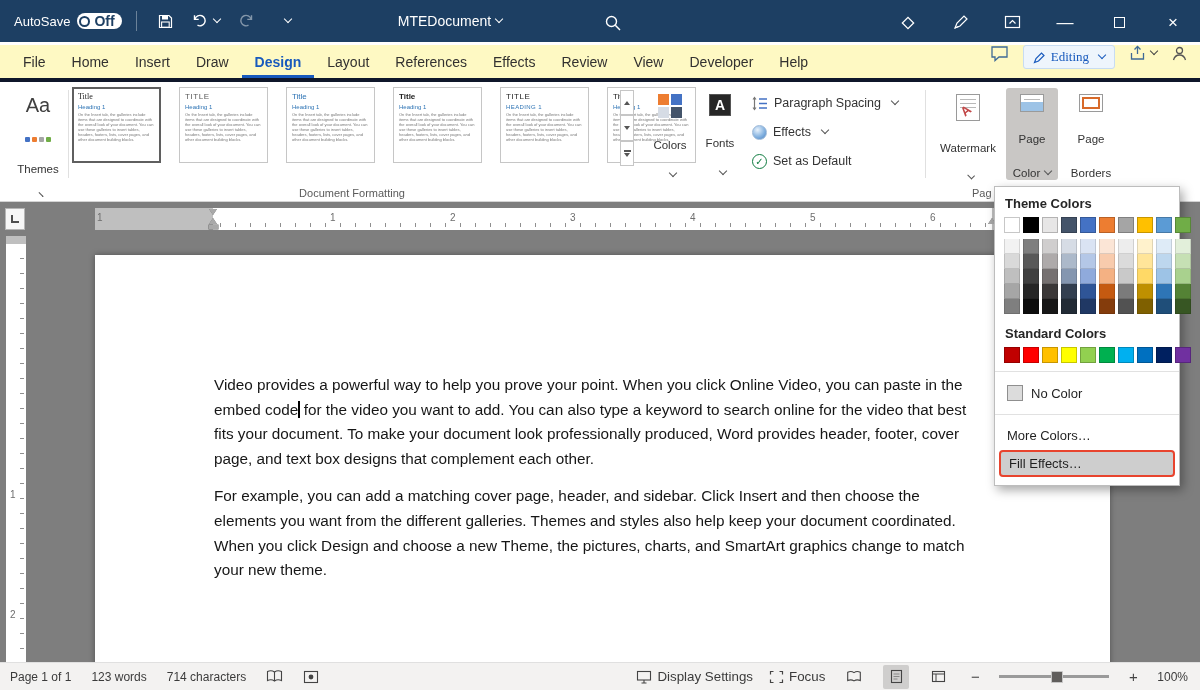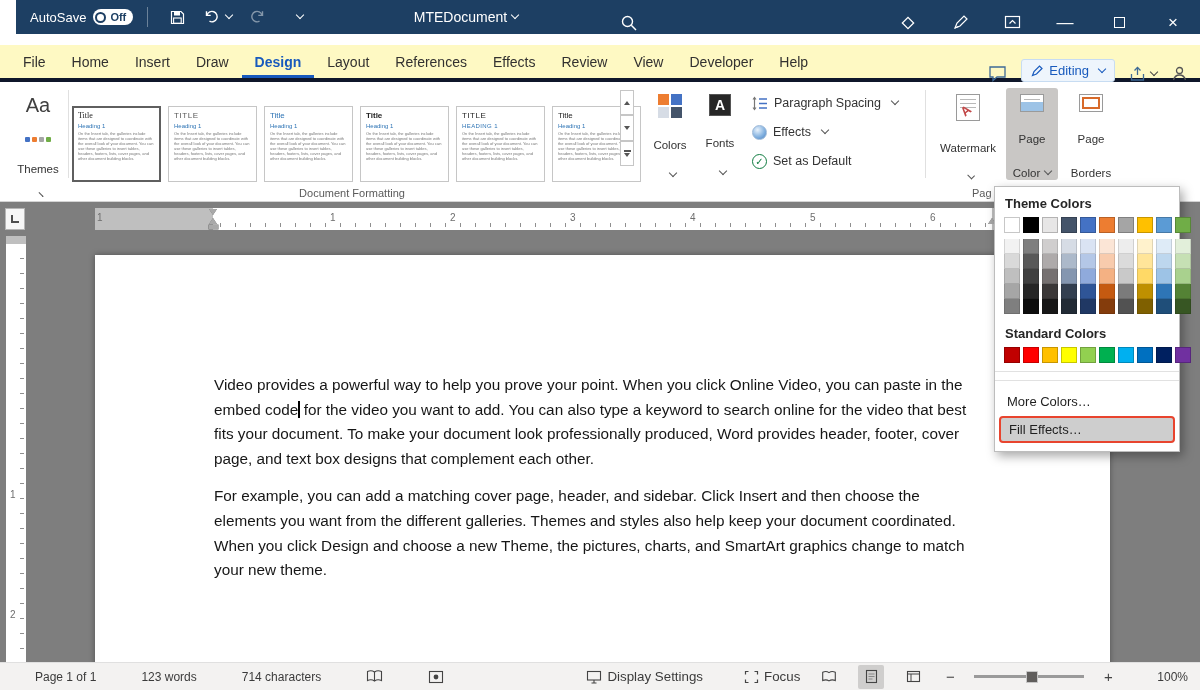--- a/index.html
+++ b/index.html
@@ -4,55 +4,55 @@
 <style>
   :root{
     --titlebar:#1d3f63; --accent:#185abd; --highlight:#e8442e;
   }
   *{box-sizing:border-box; margin:0; padding:0;}
   html,body{width:1200px;height:690px;overflow:hidden;}
   body{font-family:"Liberation Sans",sans-serif; position:relative; background:#fff; color:#262626;}
   button{font-family:inherit; background:none; border:none; cursor:pointer; color:inherit;}
 
   
-  .titlebar{position:absolute;top:0;left:0;right:0;height:34px;background:var(--titlebar);color:#fff;display:flex;align-items:center;margin-left:16px;}
+  .titlebar{position:absolute;top:0;left:0;right:0;height:42px;background:var(--titlebar);color:#fff;display:flex;align-items:center;}
   .tb-left{display:flex;align-items:center;gap:10px;padding-left:14px;}
   .autosave{display:flex;align-items:center;gap:7px;font-size:13px;}
   .as-pill{display:inline-flex;align-items:center;background:#fff;border-radius:9px;height:16px;padding:0 7px 0 2px;gap:4px;}
   .as-knob{width:11px;height:11px;border-radius:50%;background:#fff;border:2px solid var(--titlebar);}
-  .as-state{color:#1d3f63;font-size:11px;font-weight:bold;}
+  .as-state{color:#1d3f63;font-size:14px;font-weight:bold;}
   .tb-sep{width:1px;height:20px;background:rgba(255,255,255,.35);margin:0 4px;}
   .tb-btn{width:30px;height:30px;display:inline-flex;align-items:center;justify-content:center;color:#fff;border-radius:3px;}
   .tb-btn.disabled{opacity:.45;}
   .tb-title{position:absolute;left:365px;width:170px;height:45px;display:flex;align-items:center;justify-content:center;font-size:14px;color:#fff;cursor:pointer;}
   .tb-search{position:absolute;left:598px;top:8px;width:30px;height:30px;display:flex;align-items:center;justify-content:center;}
   .tb-right{position:absolute;right:0;top:0;height:45px;display:flex;}
   .tb-ricon{width:52px;height:45px;display:flex;align-items:center;justify-content:center;color:#fff;}
   .winbtn{width:54px;height:45px;display:flex;align-items:center;justify-content:center;color:#fff;font-size:17px;}
   .winbtn .sq{width:11px;height:11px;border:1.2px solid #fff;display:block;}
   .chev{display:inline-block;width:6px;height:6px;border-right:1.4px solid currentColor;border-bottom:1.4px solid currentColor;transform:rotate(45deg);margin:-2px 0 2px 5px;}
 
   
   .tabrow{position:absolute;top:45px;left:0;right:0;height:37px;background:#fef9c3;display:flex;align-items:stretch;border-bottom:4px solid #0f172a;}
   .tablist{display:flex;padding-left:10px;}
   .tab{padding:0 13px;display:flex;align-items:center;font-size:14px;color:#323130;cursor:pointer;}
   .tab.active{color:var(--accent);font-weight:bold;box-shadow:inset 0 -3px 0 var(--accent);}
-  .tabrow-right{position:absolute;right:12px;top:0;height:37px;display:flex;align-items:flex-end;gap:14px;}
+  .tabrow-right{position:absolute;right:12px;top:0;height:37px;display:flex;align-items:flex-start;gap:14px;font-family:Liberation Serif, serif;}
   .editing-btn{display:flex;align-items:center;gap:5px;border:1px solid #c7dcf2;background:#eef5fc;color:var(--accent);font-size:13px;padding:3px 9px;border-radius:3px;}
   .icon-btn{display:flex;align-items:center;color:#444;}
 
   
   .ribbon{position:absolute;top:82px;left:0;right:0;height:120px;background:#fff;border-bottom:1px solid #d4d4d4;}
   .bigbtn{position:absolute;top:6px;height:92px;display:flex;flex-direction:column;align-items:center;justify-content:flex-start;gap:20px;padding-top:6px;border-radius:3px;font-size:11.5px;color:#333;}
   .bigbtn .lbl{display:flex;align-items:center;line-height:14px;}
   .bigbtn.pressed{background:#c9c7c5;}
   .vsep{position:absolute;top:8px;height:88px;width:1px;background:#e0e0e0;}
 
   
-  .gallery{position:absolute;left:72px;top:24px;display:flex;gap:7px;border-radius:8px;}
+  .gallery{position:absolute;left:72px;top:5px;display:flex;gap:18px;border-radius:8px;}
   .thumb{width:89px;height:76px;background:#fff;border:1px solid #c6c6c6;padding:4px 5px;overflow:hidden;cursor:pointer;}
   .thumb.sel{border:2px solid #5f5f5f;padding:3px 4px;}
   .th-title{font-size:8px;color:#222;line-height:10px;}
   .th-heading{font-size:6px;color:#2e74b5;line-height:8px;margin:1px 0;}
   .th-body{font-size:4px;line-height:5px;color:#777;}
   .t1 .th-title{font-family:"Liberation Serif",serif;}
   .t2 .th-title{letter-spacing:.6px;color:#595959;}
   .t3 .th-title{color:#2e74b5;}
   .t4 .th-title{font-weight:bold;}
   .t5 .th-title{letter-spacing:.5px;}
@@ -116,21 +116,21 @@
   .vargrid .swatch{height:15px;border:1px solid rgba(0,0,0,.12);border-top:none;}
   .dd-divider{height:1px;background:#e1e1e1;margin:8px -8px;}
   .dd-item{display:flex;align-items:center;gap:8px;padding:5px 4px;cursor:pointer;border-radius:2px;}
   .nc-swatch{width:16px;height:16px;background:#dcdcdc;border:1px solid #8f8f8f;}
   .dd-item.highlight{background:#cecece;border:2px solid var(--highlight);border-radius:4px;margin:2px -4px 0;padding:4px 8px;}
 
   
   .statusbar{position:absolute;left:0;right:0;bottom:0;height:28px;background:#f3f2f1;border-top:1px solid #e0e0e0;display:flex;align-items:center;font-size:12px;color:#3b3b3b;}
   .sb-left{display:flex;align-items:center;gap:20px;padding-left:10px;}
   .sb-right{margin-left:auto;display:flex;align-items:center;gap:16px;padding-right:12px;}
-  .sb-item{display:flex;align-items:center;gap:5px;cursor:pointer;margin-left:25px;}
+  .sb-item{display:flex;align-items:center;gap:5px;cursor:pointer;}
   .viewbtn{width:26px;height:24px;display:flex;align-items:center;justify-content:center;border-radius:2px;color:#444;}
   .viewbtn.active{background:#cfcecd;}
   .zoom-track{position:relative;width:110px;height:14px;display:flex;align-items:center;cursor:pointer;}
   .zoom-track .line{width:100%;height:2.5px;background:#9a9a9a;}
   .zoom-track .notch{position:absolute;left:50%;top:2px;width:1.5px;height:10px;background:#9a9a9a;}
   .zoom-track .thumb{position:absolute;left:52px;top:1px;width:7px;height:12px;background:#605e5c;border-radius:1px;}
   .zbtn{font-size:15px;color:#444;width:16px;text-align:center;}
 </style>
 </head>
 <body>
@@ -516,20 +516,24 @@
       <div class="swatch" title="#FFC000" style="background: rgb(255, 192, 0);"></div>
       <div class="swatch" title="#FFFF00" style="background: rgb(255, 255, 0);"></div>
       <div class="swatch" title="#92D050" style="background: rgb(146, 208, 80);"></div>
       <div class="swatch" title="#00B050" style="background: rgb(0, 176, 80);"></div>
       <div class="swatch" title="#00B0F0" style="background: rgb(0, 176, 240);"></div>
       <div class="swatch" title="#0070C0" style="background: rgb(0, 112, 192);"></div>
       <div class="swatch" title="#002060" style="background: rgb(0, 32, 96);"></div>
       <div class="swatch" title="#7030A0" style="background: rgb(112, 48, 160);"></div>
     </div>
   <div class="dd-divider"></div>
+  <div class="dd-item">
+    <span class="nc-swatch"></span>
+    <span>No Color</span>
+  </div>
   <div class="dd-divider"></div>
   <div class="dd-item">
     <span>More Colors…</span>
   </div>
   <div class="dd-item highlight">
     <span>Fill Effects…</span>
   </div>
 </div>
 
 <div class="statusbar">

